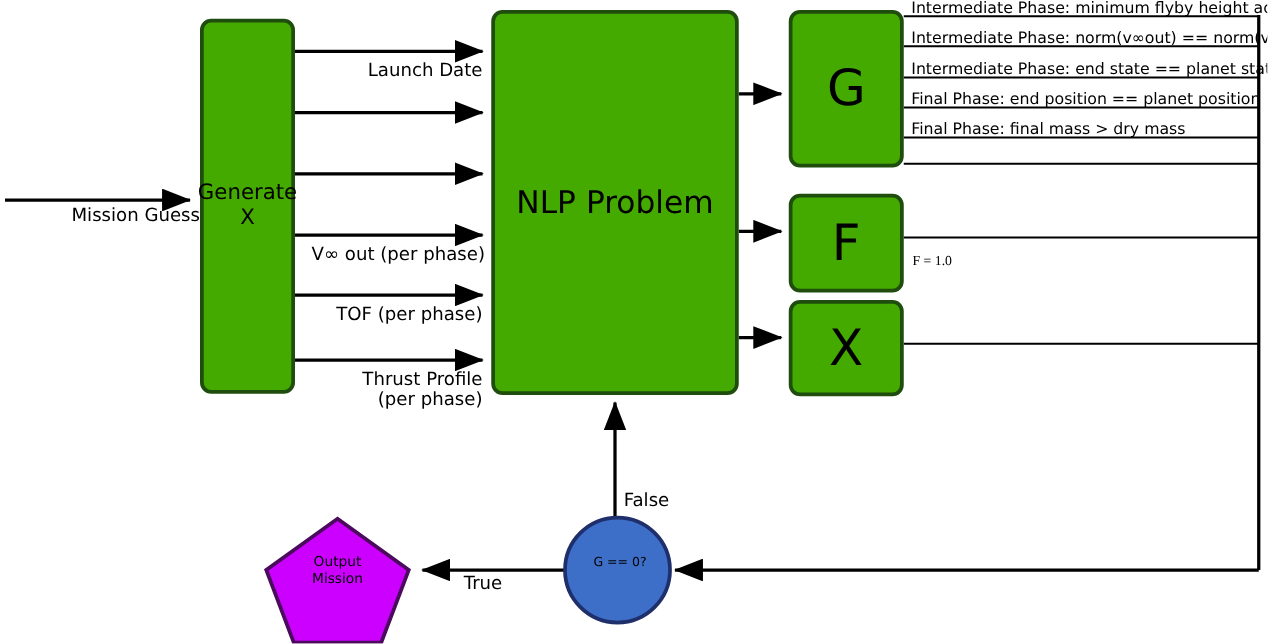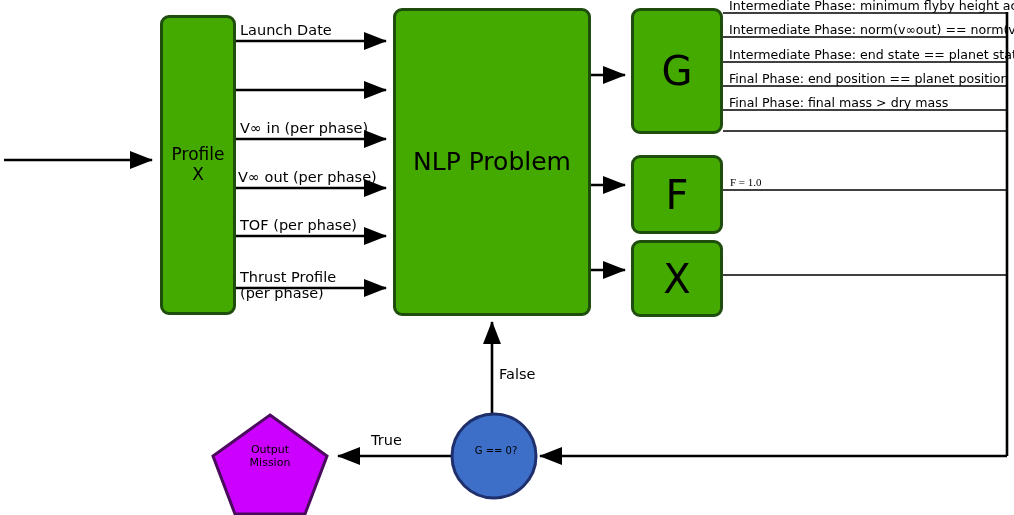--- a/index.html
+++ b/index.html
@@ -65,22 +65,23 @@
   }
   #box-x {
     left: 631px; top: 240px; width: 92px; height: 77px;
     font-size: 40px;
   }
   .edge-label {
     position: absolute;
     font-size: 14.5px;
     color: #000000;
     white-space: nowrap;
-    text-align: left;
+    text-align: right;
     line-height: 1.12;
+    margin-top: 27px;
   }
   .edge-label.mono {
     font-family: Liberation Serif, serif;
     font-size: 11px;
   }
   .constraint-label {
     position: absolute;
     font-size: 12.6px;
     color: #000000;
     white-space: nowrap;
@@ -145,21 +146,21 @@
 
     <line class="edge" x1="1007" y1="456" x2="540" y2="456" marker-end="url(#arrowhead)"></line>
 
     <line class="edge" x1="492" y1="425" x2="492" y2="322" marker-end="url(#arrowhead)"></line>
 
     <line class="edge" x1="452" y1="456" x2="338" y2="456" marker-end="url(#arrowhead)"></line>
   </svg>
 
   <div class="nodebox" id="box-generate">
     <div>
-      <div>Profile</div>
+      <div>Generate</div>
       <div>X</div>
     </div>
   </div>
 
   <div class="nodebox" id="box-nlp">
     <span>NLP Problem</span>
   </div>
 
   <div class="nodebox" id="box-g">
     <span>G</span>
@@ -179,23 +180,23 @@
     <polygon points="270,415 327,456 305,514 235,514 213,456" fill="#cc00ff" stroke="#4b0a5e" stroke-width="3"></polygon>
   </svg>
 
   <div id="decision-label">G  == 0?</div>
 
   <div id="pentagon-label">
     <div>Output</div>
     <div>Mission</div>
   </div>
 
+  <div class="edge-label" style="left:20px; top:138px; width:140px;">Mission Guess</div>
 
   <div class="edge-label" style="left:240px; top:22px; width:146px;">Launch Date</div>
-  <div class="edge-label" style="left:240px; top:120px; width:146px;">V∞ in (per phase)</div>
   <div class="edge-label" style="left:238px; top:169px; width:150px;">V∞ out (per phase)</div>
   <div class="edge-label" style="left:240px; top:217px; width:146px;">TOF (per phase)</div>
   <div class="edge-label" style="left:240px; top:269px; width:146px;">
     <div>Thrust Profile</div>
     <div>(per phase)</div>
   </div>
 
   <div class="edge-label" style="left:499px; top:366px;">False</div>
   <div class="edge-label" style="left:371px; top:432px;">True</div>
 

